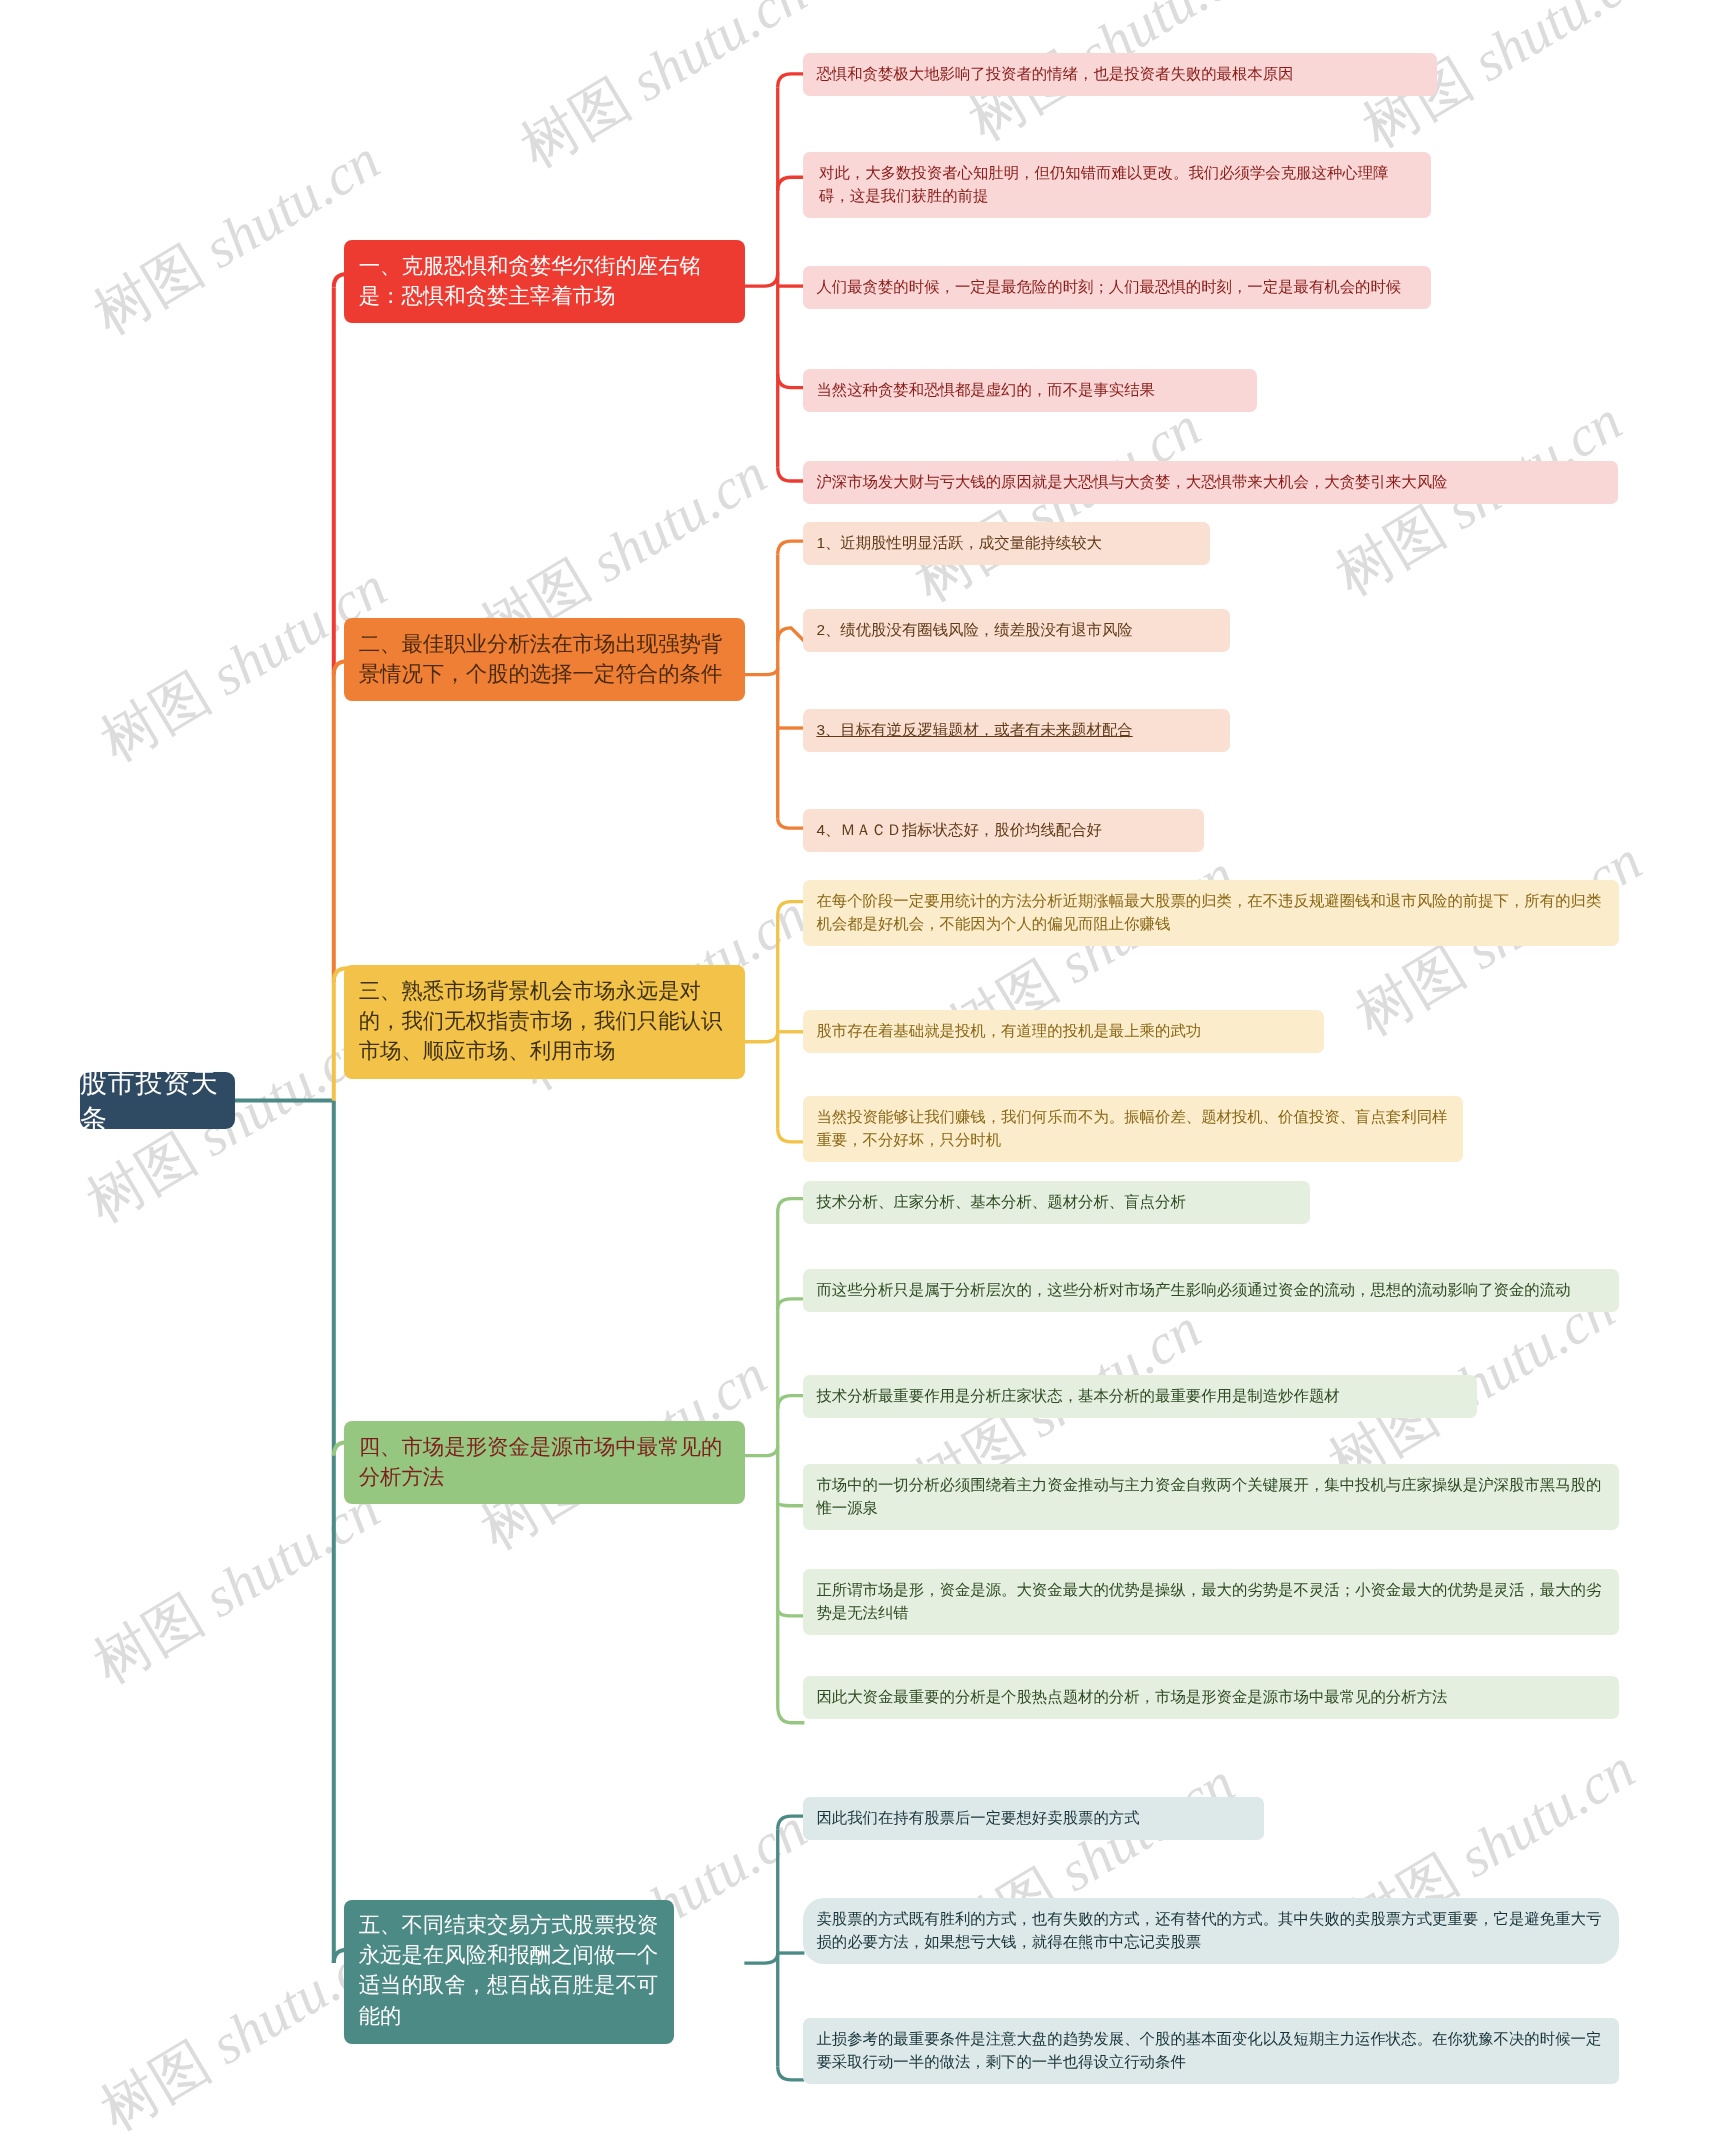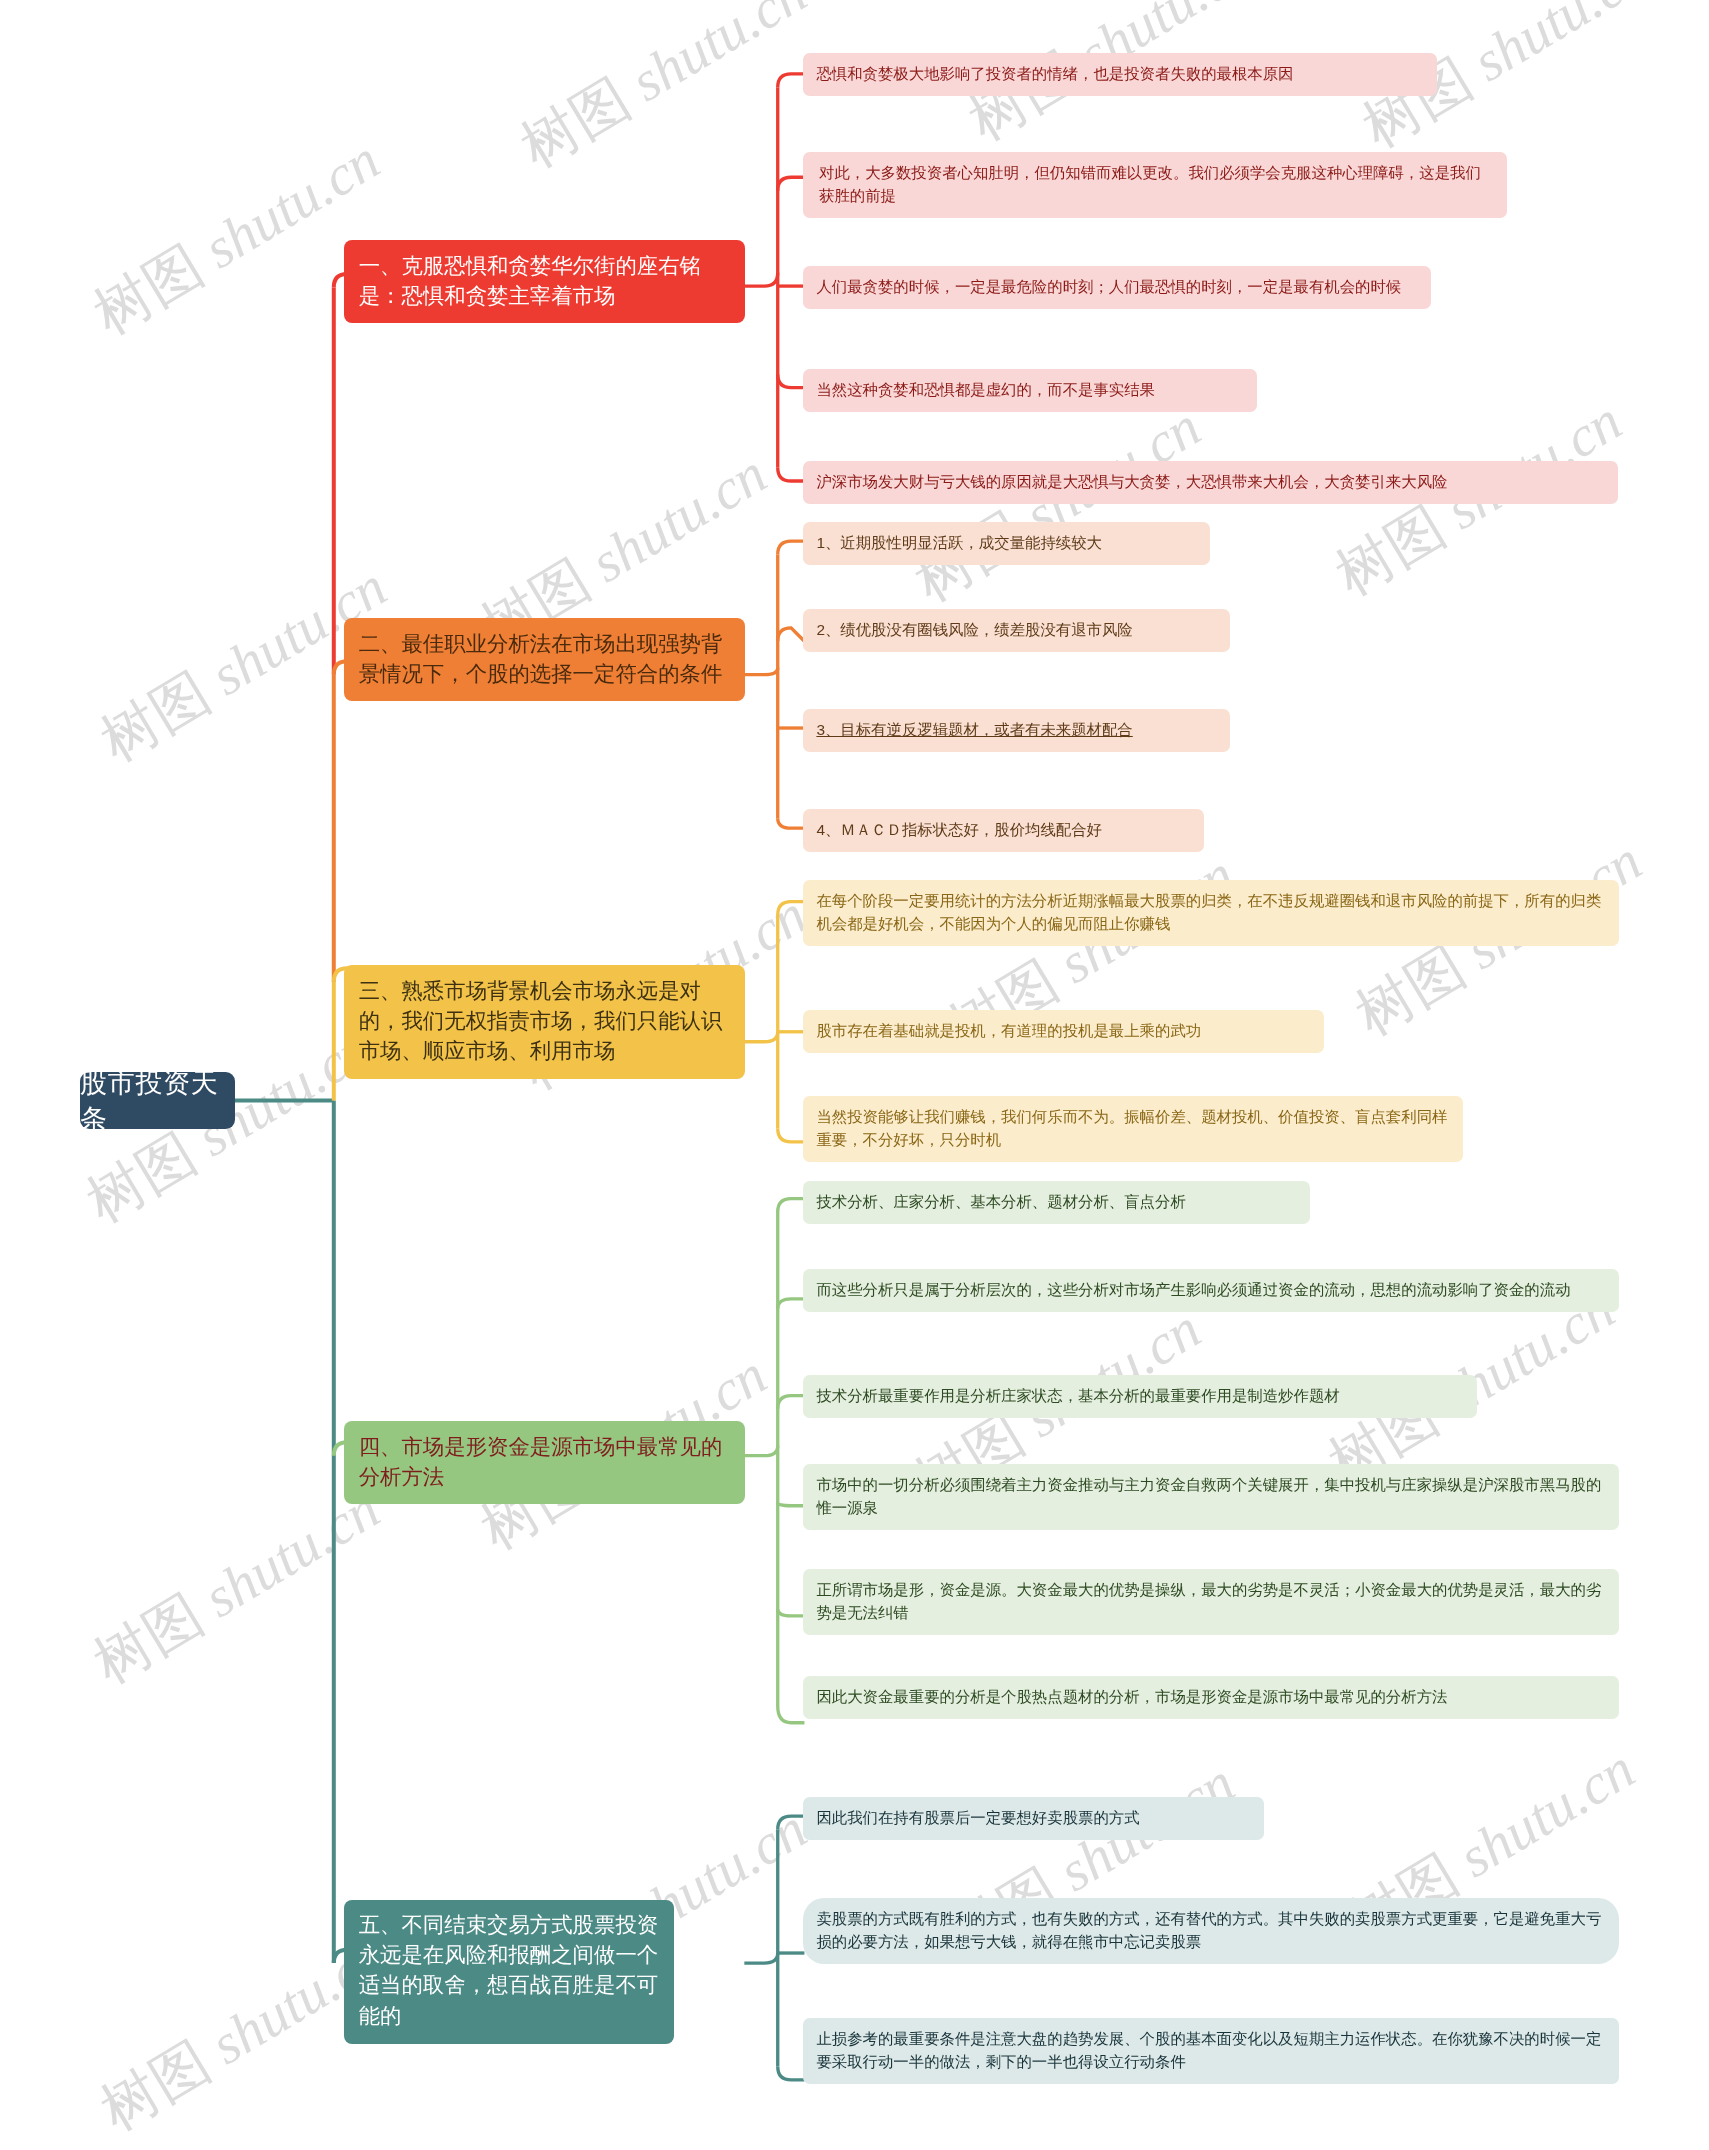--- a/index.html
+++ b/index.html
@@ -152,21 +152,21 @@
   <path d="M1165,2925 L1205,2925" stroke="#4b8a85" stroke-width="5" fill="none"></path>
   <path d="M1165,3095 Q1165,3115 1185,3115 L1205,3115" stroke="#4b8a85" stroke-width="5" fill="none"></path>
 </svg>
 
 <div class="node root">股市投资天条</div>
 
 <div class="b1">
   <div class="node l1" style="left:344px;top:240px;width:401px;">一、克服恐惧和贪婪华尔街的座右铭是：恐惧和贪婪主宰着市场</div>
 
   <div class="node leaf" style="left:803px;top:53px;width:634px;">恐惧和贪婪极大地影响了投资者的情绪，也是投资者失败的最根本原因</div>
-  <div class="node leaf" style="left:803px;top:152px;width:704px;padding-left:16px;">对此，大多数投资者心知肚明，但仍知错而难以更改。我们必须学会克服这种心理障碍，这是我们获胜的前提</div>
+  <div class="node leaf" style="left:803px;top:152px;width:628px;padding-left:16px;">对此，大多数投资者心知肚明，但仍知错而难以更改。我们必须学会克服这种心理障碍，这是我们获胜的前提</div>
   <div class="node leaf" style="left:803px;top:266px;width:628px;">人们最贪婪的时候，一定是最危险的时刻；人们最恐惧的时刻，一定是最有机会的时候</div>
   <div class="node leaf" style="left:803px;top:369px;width:454px;">当然这种贪婪和恐惧都是虚幻的，而不是事实结果</div>
   <div class="node leaf" style="left:803px;top:461px;width:815px;">沪深市场发大财与亏大钱的原因就是大恐惧与大贪婪，大恐惧带来大机会，大贪婪引来大风险</div>
 </div>
 
 <div class="b2">
   <div class="node l1" style="left:344px;top:618px;width:401px;">二、最佳职业分析法在市场出现强势背景情况下，个股的选择一定符合的条件</div>
 
   <div class="node leaf" style="left:803px;top:522px;width:407px;">1、近期股性明显活跃，成交量能持续较大</div>
   <div class="node leaf" style="left:803px;top:609px;width:427px;">2、绩优股没有圈钱风险，绩差股没有退市风险</div>

